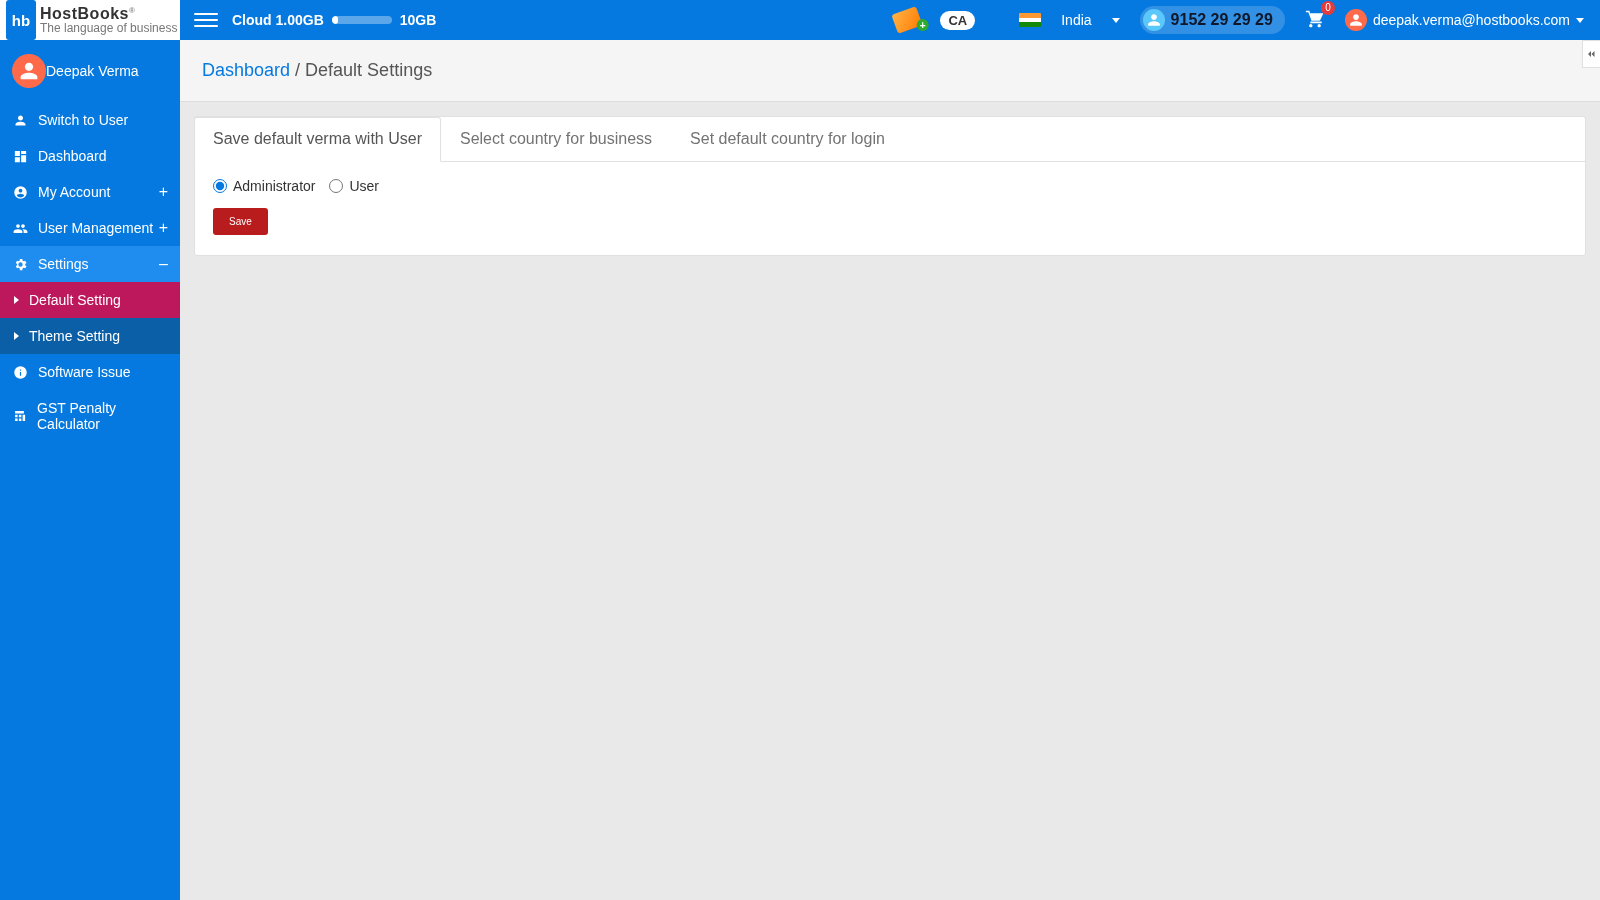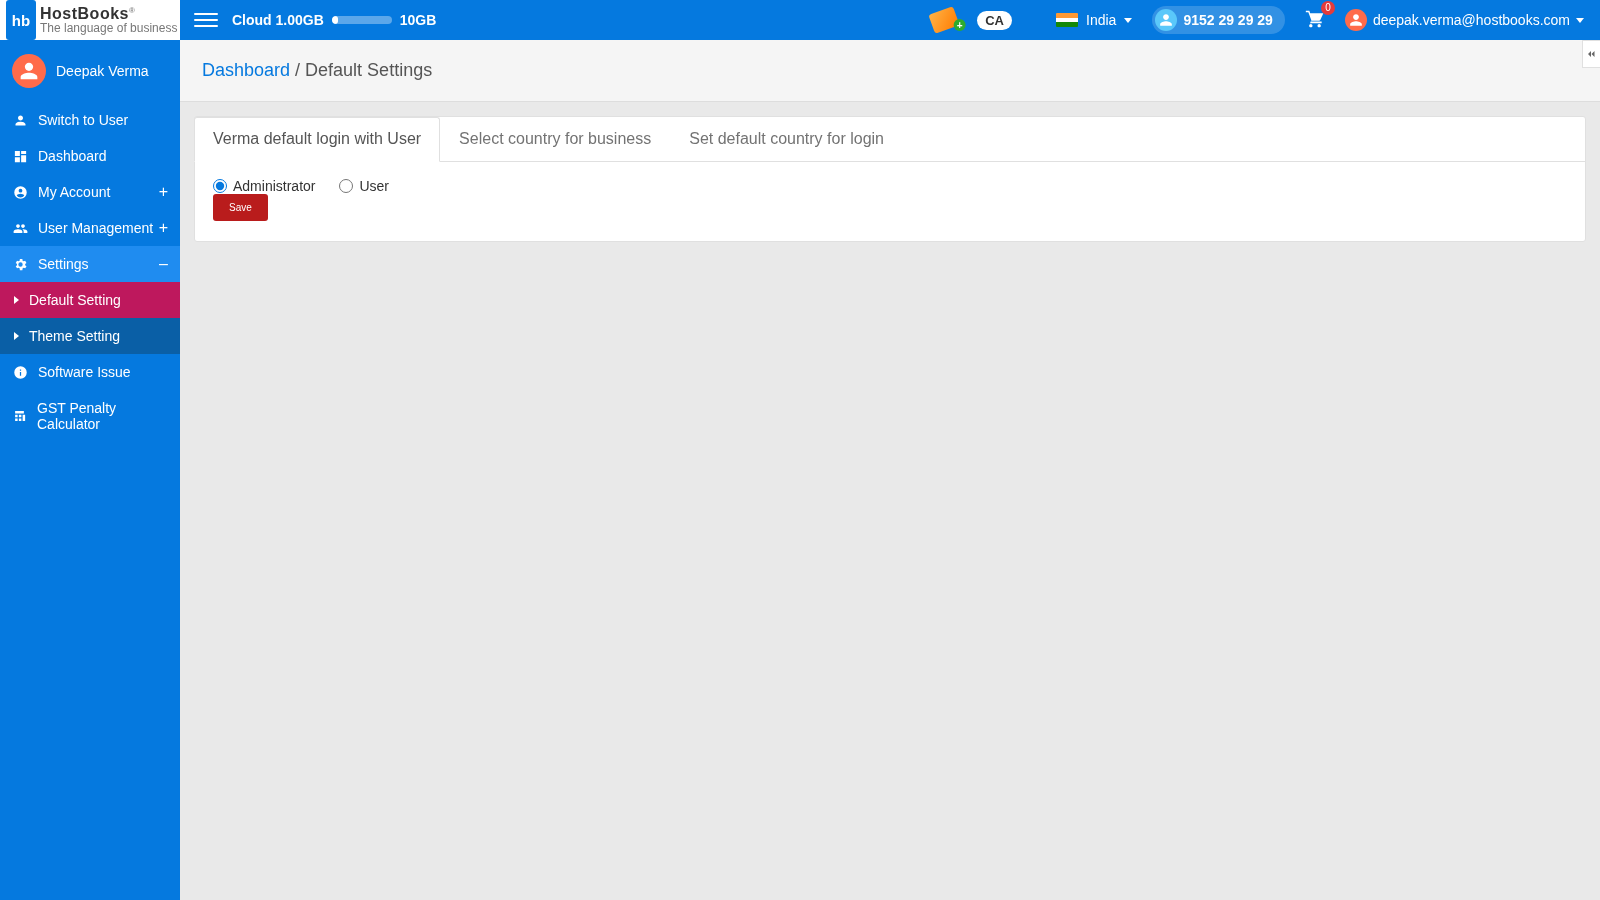--- a/index.html
+++ b/index.html
@@ -16,36 +16,36 @@
   .hamburger { width:24px; height:24px; margin:0 14px; display:flex; flex-direction:column; justify-content:center; gap:4px; cursor:pointer;}
   .hamburger span{height:2px; background:#fff; border-radius:1px;}
   .cloud-label{font-weight:600;}
   .storage-bar{width:60px;height:8px;border-radius:4px;background:rgba(255,255,255,0.35);margin:0 8px;position:relative;overflow:hidden;}
   .storage-bar .fill{position:absolute;top:0;left:0;bottom:0;width:10%;background:#fff;border-radius:4px;}
   .top-right{margin-left:auto;display:flex;align-items:center;gap:20px;padding-right:16px;height:100%;}
   .ticket-icon{width:26px;height:20px;background:linear-gradient(135deg,#ffb347,#ff7b00);transform:rotate(-20deg);border-radius:3px;position:relative;}
   .ticket-icon::after{content:"+";position:absolute;right:-6px;bottom:-6px;width:12px;height:12px;background:#2eab2e;color:#fff;font-size:10px;font-weight:bold;border-radius:50%;display:flex;align-items:center;justify-content:center;transform:rotate(20deg);}
   .ca-badge{background:#fff;color:#333;font-weight:700;font-size:13px;padding:2px 8px;border-radius:10px;}
   .flag{width:22px;height:14px;background:linear-gradient(#ff9933 33%,#fff 33% 66%,#138808 66%);position:relative;border-radius:1px;}
-  .country{display:flex;align-items:center;gap:8px;cursor:pointer;padding-left:24px;}
+  .country{display:flex;align-items:center;gap:20px;cursor:pointer;padding-left:24px;}
   .chev-down{width:0;height:0;border-left:4px solid transparent;border-right:4px solid transparent;border-top:5px solid #fff;}
   .support{display:flex;align-items:center;gap:6px;background:rgba(255,255,255,0.18);padding:3px 12px 3px 3px;border-radius:14px;}
   .support .ava{width:22px;height:22px;border-radius:50%;background:#5ac8fa;display:flex;align-items:center;justify-content:center;}
   .support .ava svg{width:14px;height:14px;fill:#fff;}
-  .support .num{color:#ffffff;font-size:14px;font-weight:600;}
+  .support .num{color:#0f172a;font-size:16px;font-weight:600;}
   .cart{position:relative;cursor:pointer;}
   .cart svg{width:20px;height:20px;fill:#fff;}
   .cart .badge{position:absolute;top:-8px;right:-10px;background:#e43b3b;color:#fff;font-size:10px;min-width:14px;height:14px;border-radius:7px;display:flex;align-items:center;justify-content:center;padding:0 3px;}
   .userbox{display:flex;align-items:center;gap:6px;cursor:pointer;justify-content:flex-end;}
   .mini-ava{width:22px;height:22px;border-radius:50%;background:#ff6b4a;display:flex;align-items:center;justify-content:center;}
   .mini-ava svg{width:14px;height:14px;fill:#fff;}
 
   
   .sidebar{position:absolute;top:40px;left:0;bottom:0;width:180px;background:#0579df;color:#fff;font-size:14px;}
-  .user-row{display:flex;align-items:center;gap:10px;padding:14px 12px;}
+  .user-row{display:flex;align-items:center;padding:14px 12px;}
   .user-row .ava{width:34px;height:34px;border-radius:50%;background:#ff6b4a;display:flex;align-items:center;justify-content:center;}
   .user-row .ava svg{width:20px;height:20px;fill:#fff;}
   .nav-item{display:flex;align-items:center;gap:10px;padding:10px 12px;cursor:pointer;position:relative;}
   .nav-item .ico{width:16px;display:flex;justify-content:center;}
   .nav-item .ico svg{width:15px;height:15px;fill:#fff;}
   .nav-item .plus{position:absolute;right:12px;font-size:16px;font-weight:300;}
   .nav-item.active{background:#1f8cf0;}
   .sub{background:#0a5fa6;}
   .sub .nav-item{padding-left:14px;}
   .sub .nav-item.current{background:#be185d;}
@@ -54,21 +54,21 @@
   
   .main{position:absolute;top:40px;left:180px;right:0;bottom:0;background:#e9e9e9;}
   .crumbs{background:#f5f5f5;border-bottom:1px solid #ddd;padding:20px 22px;font-size:18px;color:#555;}
   .crumbs a{color:#0579df;text-decoration:none;}
   .content{padding:14px 14px;}
   .card{background:#fff;border:1px solid #e0e0e0;border-radius:3px;}
   .tabs{display:flex;border-bottom:1px solid #e0e0e0;}
   .tab{padding:12px 18px;font-size:16px;color:#737373;cursor:pointer;border:1px solid transparent;position:relative;top:0px;}
   .tab.active{color:#555;border:1px solid #e0e0e0;border-bottom:1px solid #fff;border-radius:3px 3px 0 0;margin-bottom:-1px;background:#fff;margin-left:-1px;}
   .tab-body{padding:16px 18px 20px;}
-  .radios{display:flex;gap:24px;align-items:center;font-size:14px;color:#333;}
+  .radios{display:flex;gap:14px;align-items:center;font-size:14px;color:#333;margin-bottom:14px;}
   .radios label{display:flex;align-items:center;gap:6px;cursor:pointer;}
   input[type=radio]{accent-color:#0579df;width:14px;height:14px;}
   .save-btn{background:#b91c1c;color:#fff;border:none;padding:8px 16px;font-size:10px;border-radius:3px;cursor:pointer;}
 
   .collapse-tab{position:absolute;top:40px;right:0;width:18px;height:28px;background:#fff;border:1px solid #e0e0e0;border-right:none;display:flex;align-items:center;justify-content:center;cursor:pointer;}
   .collapse-tab svg{width:12px;height:12px;fill:#666;}
 </style>
 </head>
 <body>
 
@@ -206,21 +206,21 @@
   </div>
 </div>
 
 <div class="main">
   <div class="crumbs">
     <a href="#">Dashboard</a><span> / </span><span>Default Settings</span>
   </div>
   <div class="content">
     <div class="card">
       <div class="tabs">
-        <div class="tab active">Verma default login with User</div>
+        <div class="tab active">Save default verma with User</div>
         <div class="tab">Select country for business</div>
         <div class="tab">Set default country for login</div>
       </div>
       <div class="tab-body">
         <div class="radios">
           <label>
             <input type="radio" name="role" checked="" style="">
             <span>Administrator</span>
           </label>
           <label>

